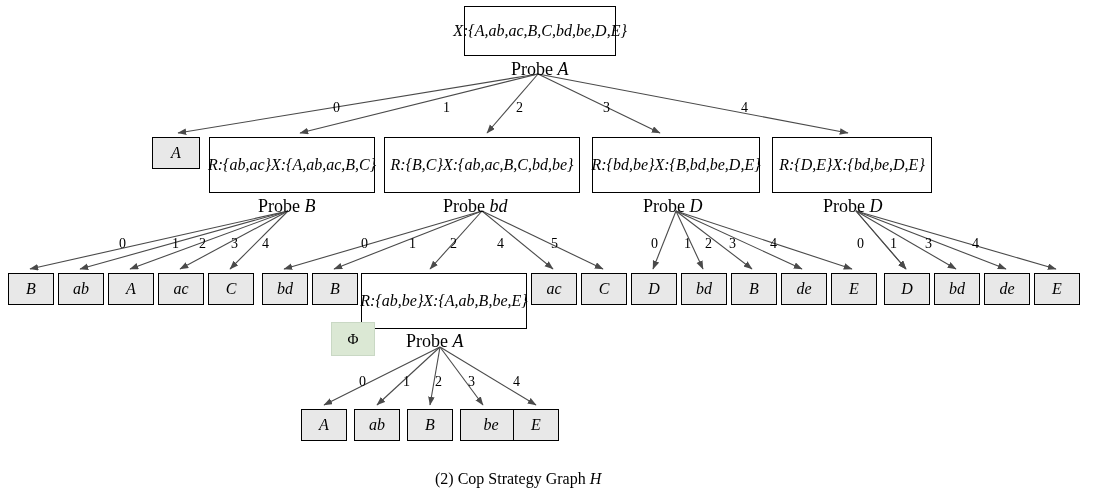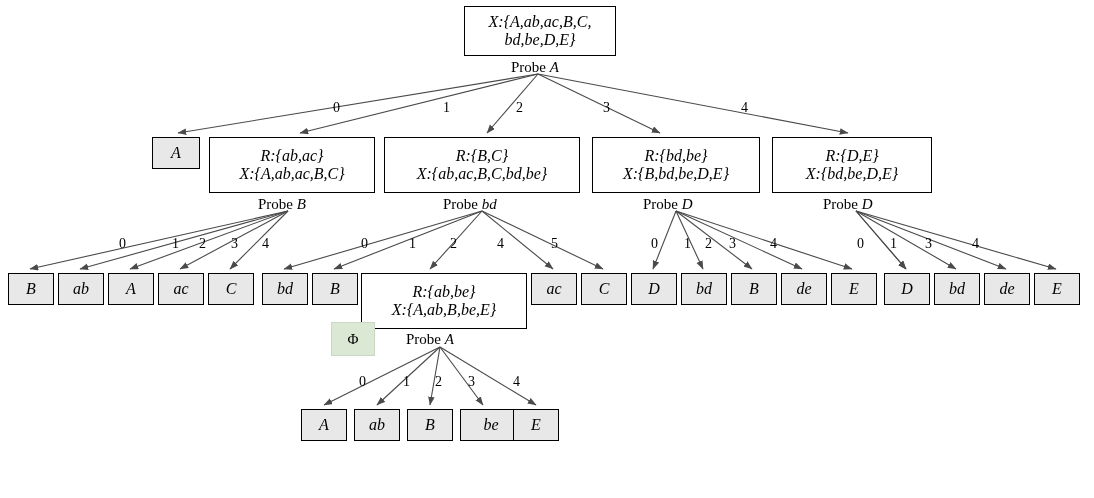--- a/index.html
+++ b/index.html
@@ -31,40 +31,40 @@
     font-style: italic;
     font-size: 16px;
     display: flex;
     align-items: center;
     justify-content: center;
     text-align: center;
     line-height: 1.15;
   }
   .node.internal {
     background: #ffffff;
-    flex-direction: column;
+    flex-direction: row;
     padding: 3px 8px;
   }
   .node.internal .line {
     white-space: nowrap;
   }
   .phi {
     position: absolute;
     box-sizing: border-box;
     border: 1px solid #c9d8c4;
     background: #dbe8d4;
     font-size: 15px;
     font-style: normal;
     display: flex;
     align-items: center;
     justify-content: center;
   }
   .probe {
     position: absolute;
-    font-size: 15px;
+    font-size: 18px;
     font-style: normal;
     white-space: nowrap;
   }
   .probe i {
     font-style: italic;
   }
   .elabel {
     position: absolute;
     font-size: 14px;
     font-style: normal;
@@ -258,13 +258,14 @@
       <div class="elabel" style="left: 890px; top: 236px;">1</div>
       <div class="elabel" style="left: 925px; top: 236px;">3</div>
       <div class="elabel" style="left: 972px; top: 236px;">4</div>
       <div class="elabel" style="left: 359px; top: 374px;">0</div>
       <div class="elabel" style="left: 403px; top: 374px;">1</div>
       <div class="elabel" style="left: 435px; top: 374px;">2</div>
       <div class="elabel" style="left: 468px; top: 374px;">3</div>
       <div class="elabel" style="left: 513px; top: 374px;">4</div>
     </div>
 
+  <div class="caption" id="caption" style="left:435px; top:470px;"><span>(2) Cop Strategy Graph </span><i>H</i></div>
 </div>
 
 </body></html>

